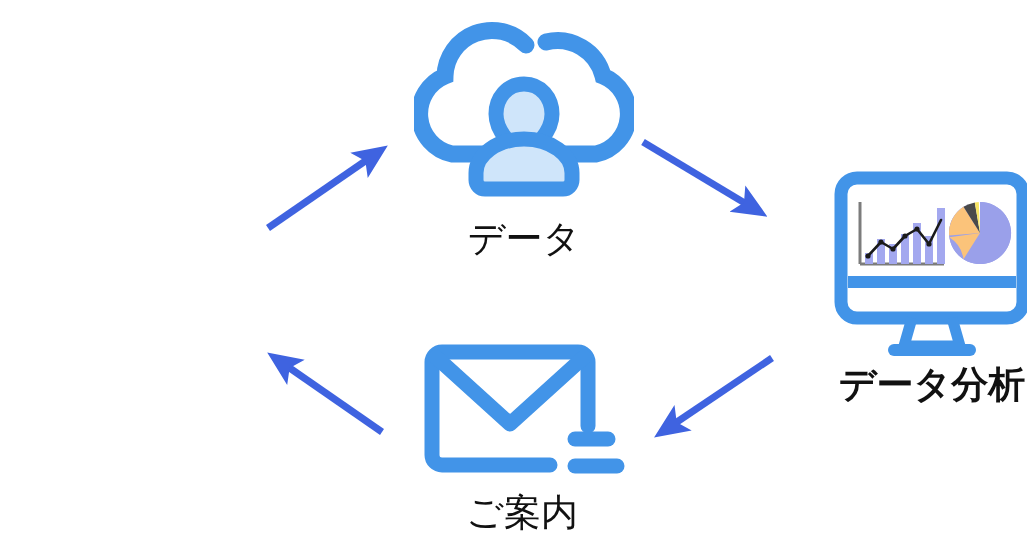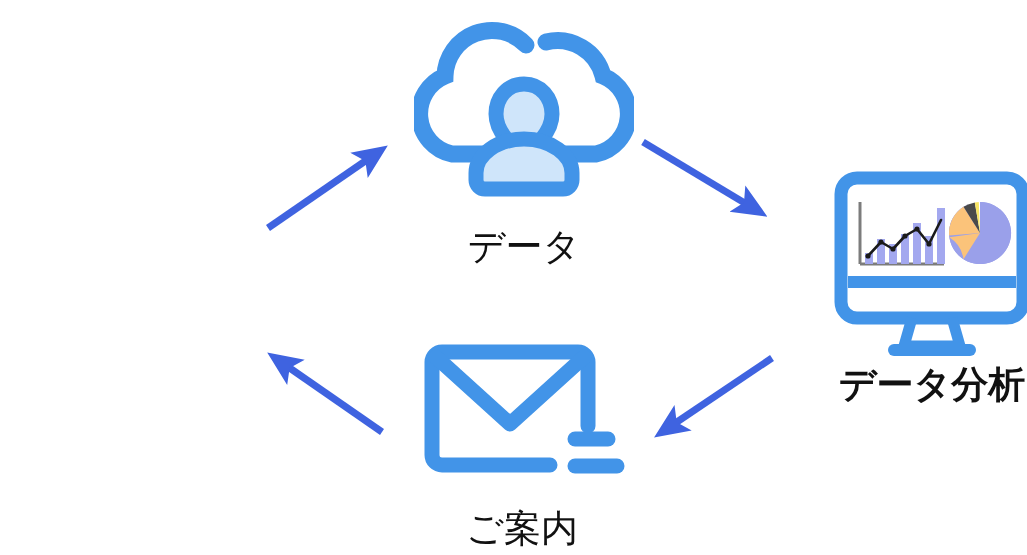--- a/index.html
+++ b/index.html
@@ -35,23 +35,23 @@
   .node-icon {
     display: block;
   }
   
   #node-apply   { left: 14px;  top: 168px; width: 276px; }
   #node-data    { left: 404px; top: 8px;   width: 240px; }
   #node-analysis{ left: 812px; top: 170px; width: 240px; font-weight: bold; }
   #node-info    { left: 402px; top: 338px; width: 240px; }
 
   #node-apply .node-label   { margin-top: 4px; }
-  #node-data .node-label    { margin-top: 20px; }
+  #node-data .node-label    { margin-top: 12px; }
   #node-analysis .node-label{ margin-top: 2px; }
-  #node-info .node-label    { margin-top: 18px; }
+  #node-info .node-label    { margin-top: 2px; }
 
   .arrows {
     position: absolute;
     left: 0; top: 0;
     width: 1027px;
     height: 555px;
     pointer-events: none;
   }
 </style>
 </head>

